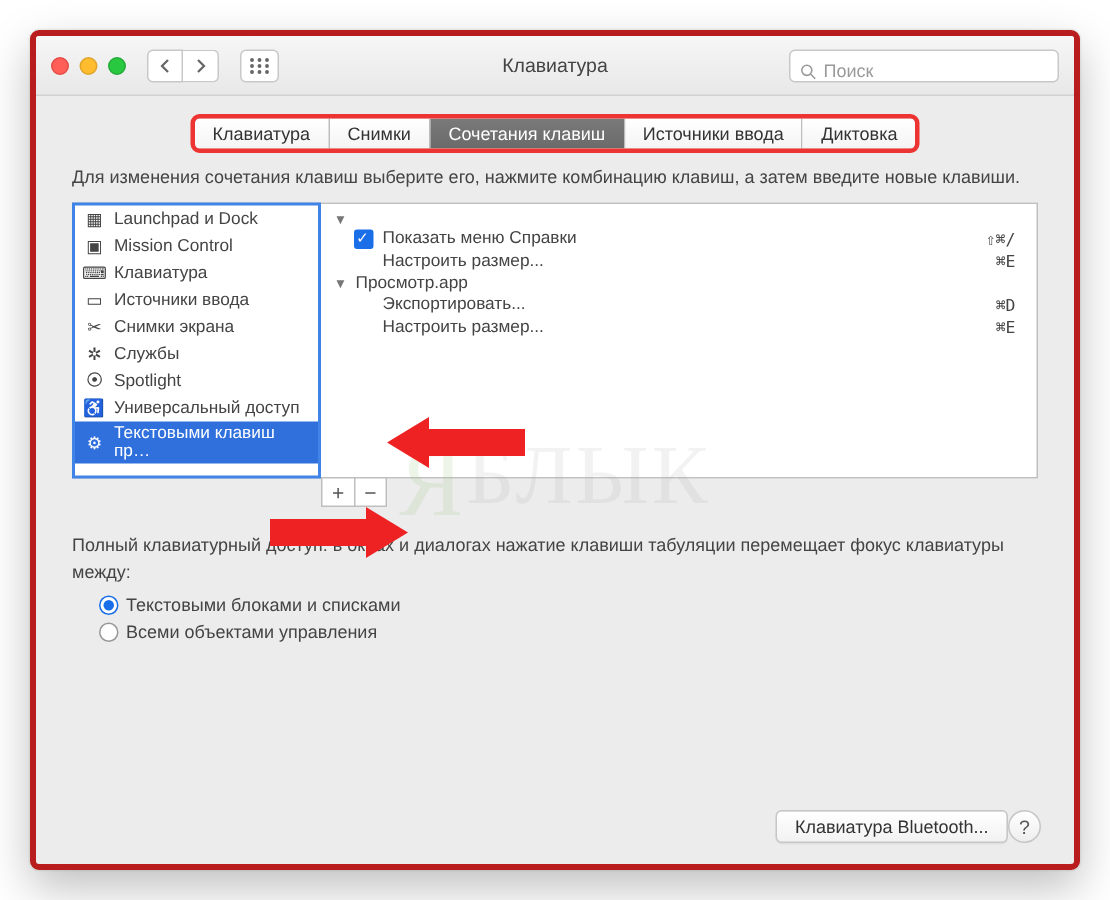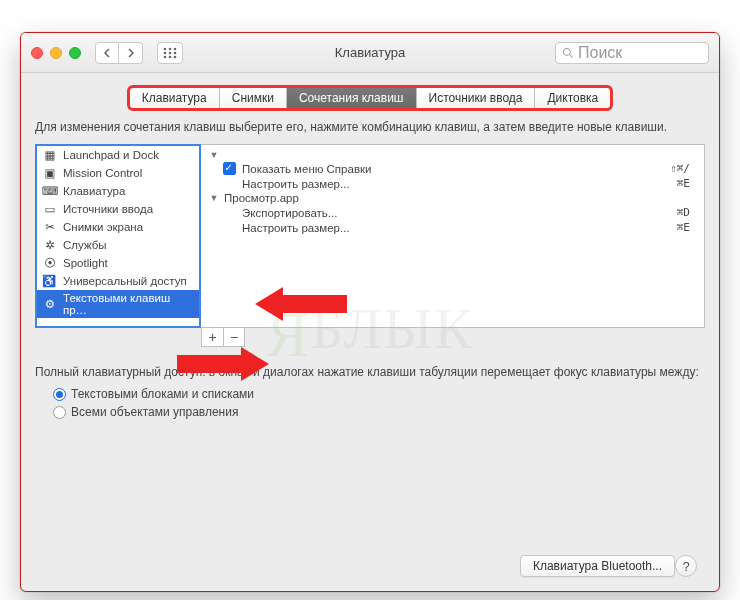--- a/index.html
+++ b/index.html
@@ -11,23 +11,23 @@
     font-size: 12px;
     color: #333;
     width: 740px;
     height: 600px;
     position: relative;
   }
   .window {
     position: relative;
     width: 700px;
     height: 560px;
-    margin: 12px auto;
+    margin: 0 auto;
     background: #ececec;
-    border: 1px solid #b91c1c;
+    border: 4px solid #b91c1c;
     border-radius: 6px;
     box-shadow: 0 12px 30px rgba(0,0,0,0.25), 0 0 0 1px rgba(0,0,0,0.05);
     overflow: hidden;
   }
   
   .titlebar {
     height: 40px;
     background: linear-gradient(#f6f6f6,#e8e8e8);
     border-bottom: 1px solid #d0d0d0;
     display: flex;
@@ -56,44 +56,44 @@
     background:#fff;border:1px solid #c8c8c8;border-radius:4px;
     display:flex;align-items:center;justify-content:center;color:#555;
   }
   .title {
     position:absolute; left:0; right:0;
     text-align:center; font-size:13px; color:#444;
     pointer-events:none;
   }
   .search {
     margin-left:auto;
-    display:flex;align-items:center;
+    display:flex;align-items:flex-end;
     background:#fff;border:1px solid #c8c8c8;border-radius:4px;
-    height:22px;width:154px;padding:0 6px;font-size:16px;color:#999;
+    height:22px;width:180px;padding:0 6px;font-size:12px;color:#999;
   }
   .search svg{width:12px;height:12px;margin-right:4px;}
   
   .tabbar {
     display:flex; justify-content:center; padding:14px 0 10px;
   }
   .tabbar .seg {
     display:flex; border:1px solid #bdbdbd; border-radius:4px; overflow:hidden;
     background:#fff;
   }
   .seg > div {
     padding:3px 12px; font-size:12px; border-right:1px solid #bdbdbd;
     background:linear-gradient(#fff,#f4f4f4);
   }
   .seg > div:last-child{border-right:none;}
   .seg > .active {
     background:linear-gradient(#7a7a7a,#6a6a6a); color:#fff;
   }
   .redbox { outline:3px solid #e33; outline-offset:-1px; border-radius:4px;}
   
-  .content { padding: 0 14px 16px; font-size:12px; color:#444;}
+  .content { padding: 0 24px 16px; font-size:12px; color:#444;}
   .help { margin-bottom:8px; line-height:1.4; }
   .panels {
     display:flex; gap:0; border:1px solid #bfbfbf;
     background:#fff; height:184px;
   }
   .leftpane {
     width:166px; border:2px solid #3f84e6; overflow:hidden;
     display:flex;flex-direction:column; margin:-1px;
   }
   .leftpane .row {

